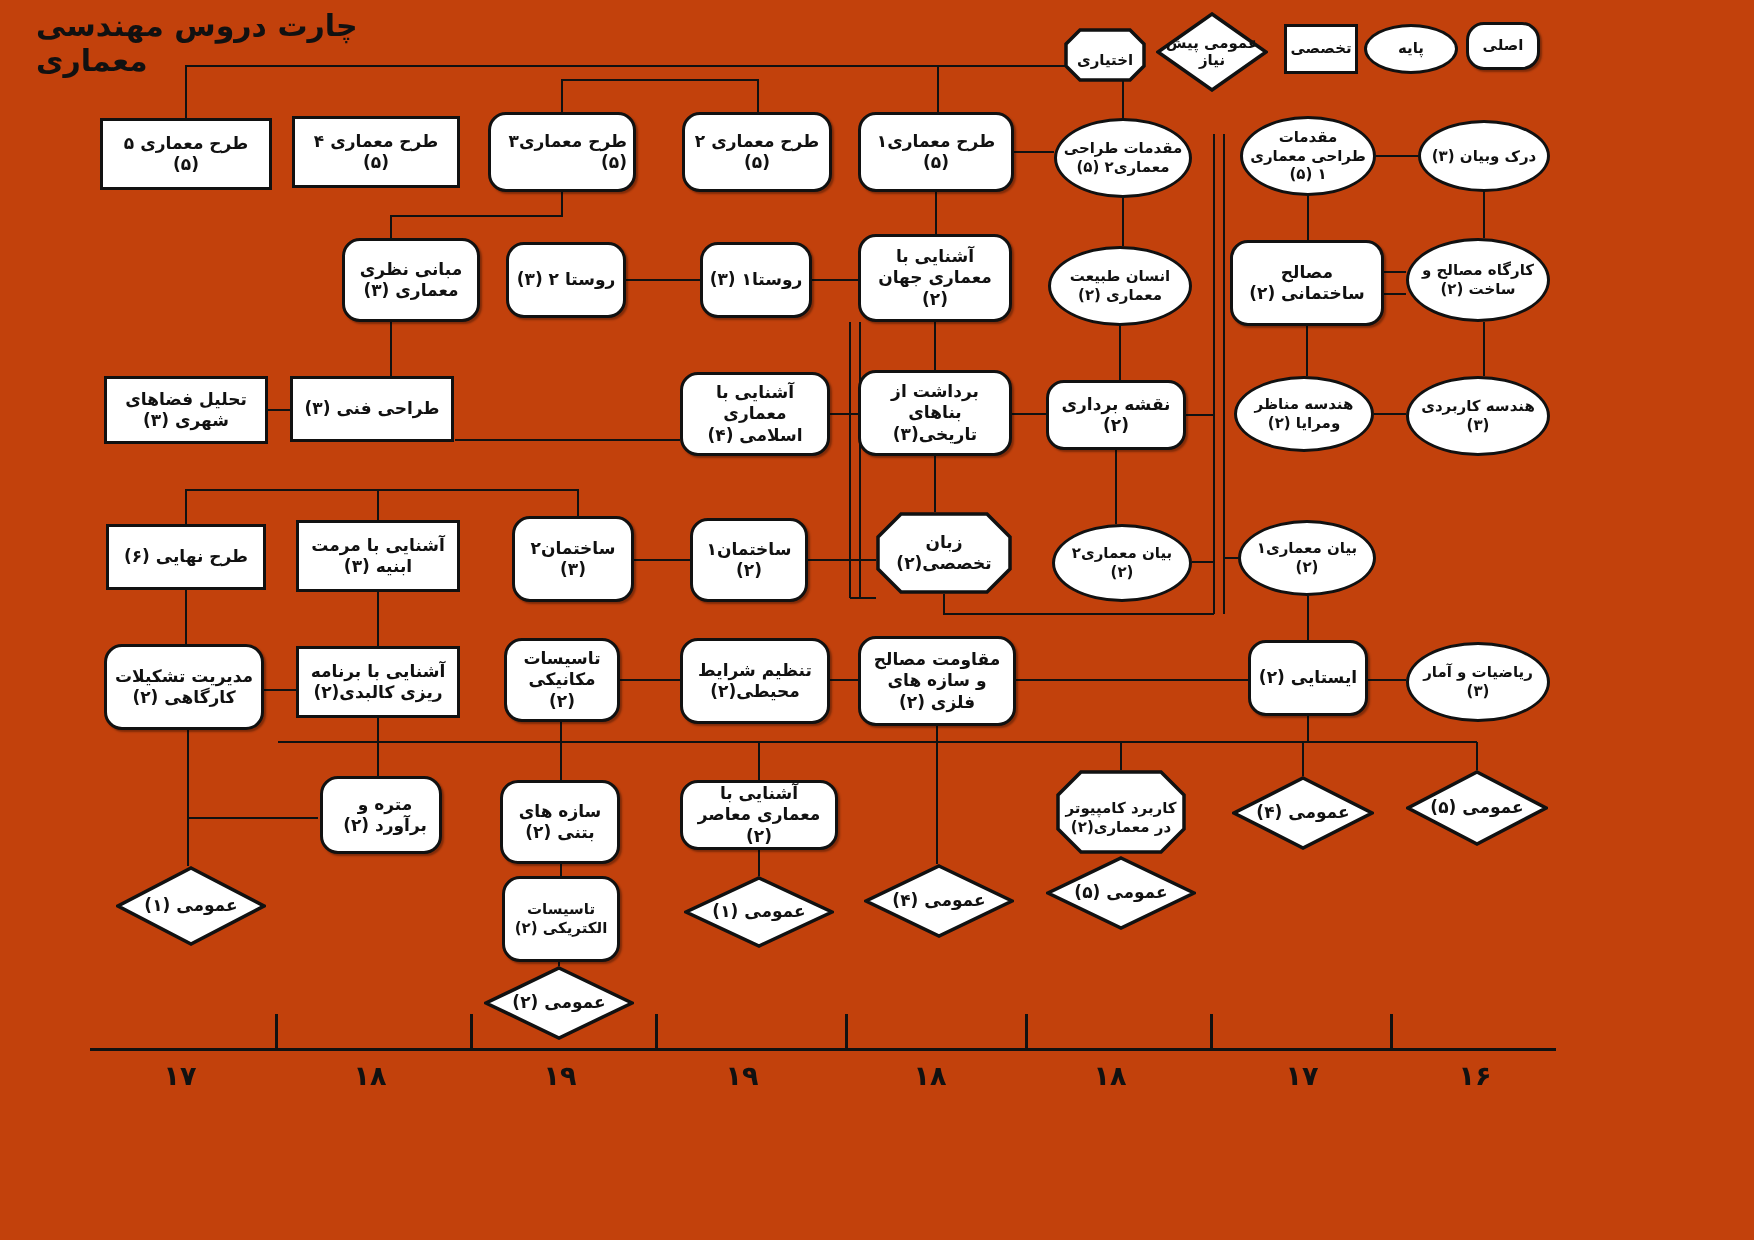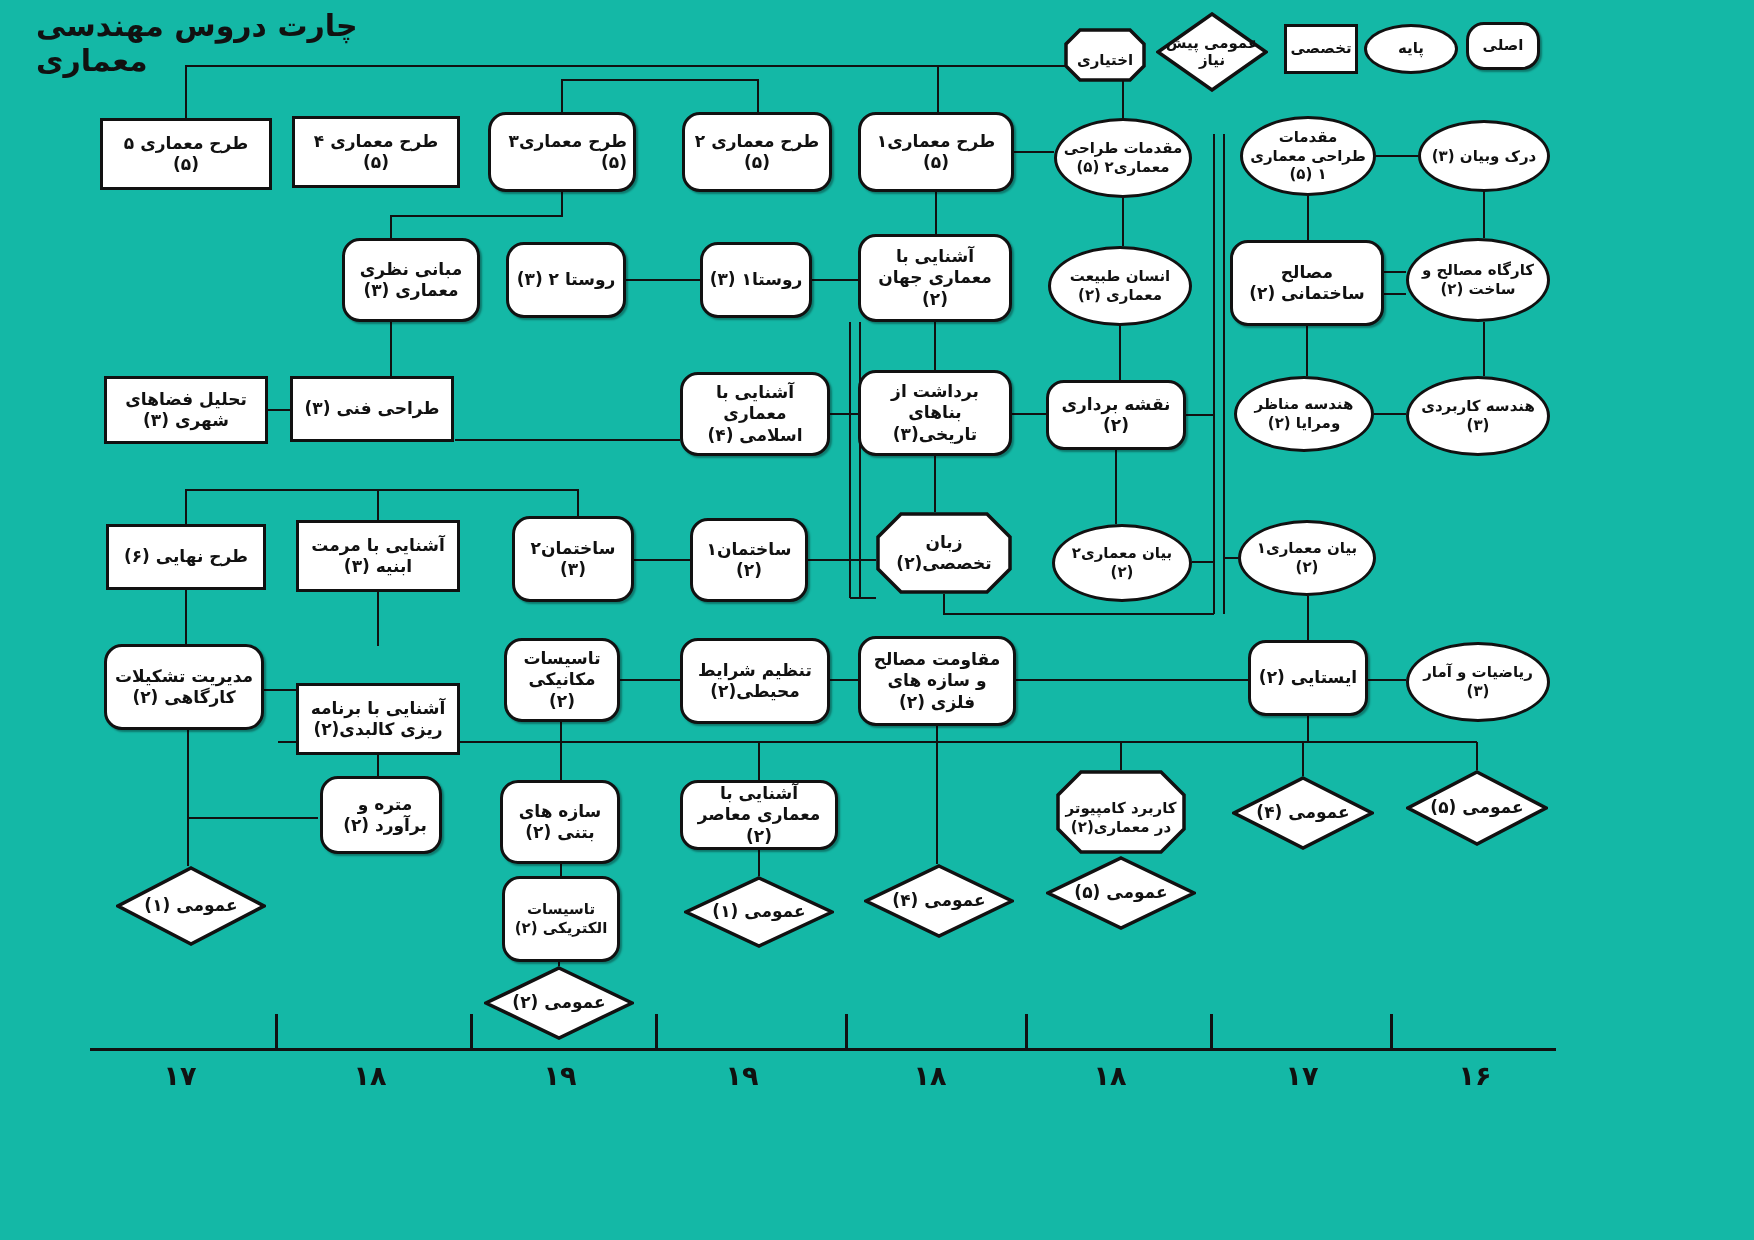--- a/index.html
+++ b/index.html
@@ -1,17 +1,17 @@
 <!DOCTYPE html>
 <html lang="fa"><head>
 <meta charset="utf-8">
 <style>
   html,body{margin:0;padding:0;background:#ffffff;}
   body{font-family:"DejaVu Sans", sans-serif;}
-  #canvas{position:relative;width:1754px;height:1240px;background:#14b8a6;overflow:hidden;}
+  #canvas{position:relative;width:1754px;height:1240px;background:#c2410c;overflow:hidden;}
   #edges{position:absolute;left:0;top:0;z-index:1;}
   #page-title{position:absolute;left:36px;top:8px;width:400px;margin:0;
     font-size:30px;font-weight:bold;direction:rtl;text-align:left;color:#111;z-index:3;}
   .node{position:absolute;display:flex;align-items:center;justify-content:center;
     text-align:center;box-sizing:border-box;background:#fff;z-index:2;color:#111;}
   .rect{border:3px solid #111;}
   .rounded{border:3px solid #111;border-radius:18px;box-shadow:2px 2px 2px rgba(0,0,0,.35);}
   .ellipse{border:3px solid #111;border-radius:50%;}
   .diamond,.octagon{border:none;background:transparent;}
   .node > svg{position:absolute;left:0;top:0;z-index:1;}
@@ -182,21 +182,21 @@
       </div>
       <div class="node ellipse small" style="left: 1052px; top: 524px; width: 140px; height: 78px;">
         <div class="nlabel">بیان معماری۲ (۲)</div>
       </div>
       <div class="node ellipse small" style="left: 1238px; top: 520px; width: 138px; height: 76px;">
         <div class="nlabel">بیان معماری۱ (۲)</div>
       </div>
       <div class="node rounded" style="left: 104px; top: 644px; width: 160px; height: 86px;">
         <div class="nlabel">مدیریت تشکیلات کارگاهی (۲)</div>
       </div>
-      <div class="node rect" style="left: 296px; top: 683px; width: 164px; height: 72px;">
+      <div class="node rect" style="left: 296px; top: 646px; width: 164px; height: 72px;">
         <div class="nlabel">آشنایی با برنامه ریزی کالبدی(۲)</div>
       </div>
       <div class="node rounded" style="left: 504px; top: 638px; width: 116px; height: 84px;">
         <div class="nlabel">تاسیسات مکانیکی (۲)</div>
       </div>
       <div class="node rounded" style="left: 680px; top: 638px; width: 150px; height: 86px;">
         <div class="nlabel">تنظیم شرایط محیطی(۲)</div>
       </div>
       <div class="node rounded" style="left: 858px; top: 636px; width: 158px; height: 90px;">
         <div class="nlabel">مقاومت مصالح و سازه های فلزی (۲)</div>

